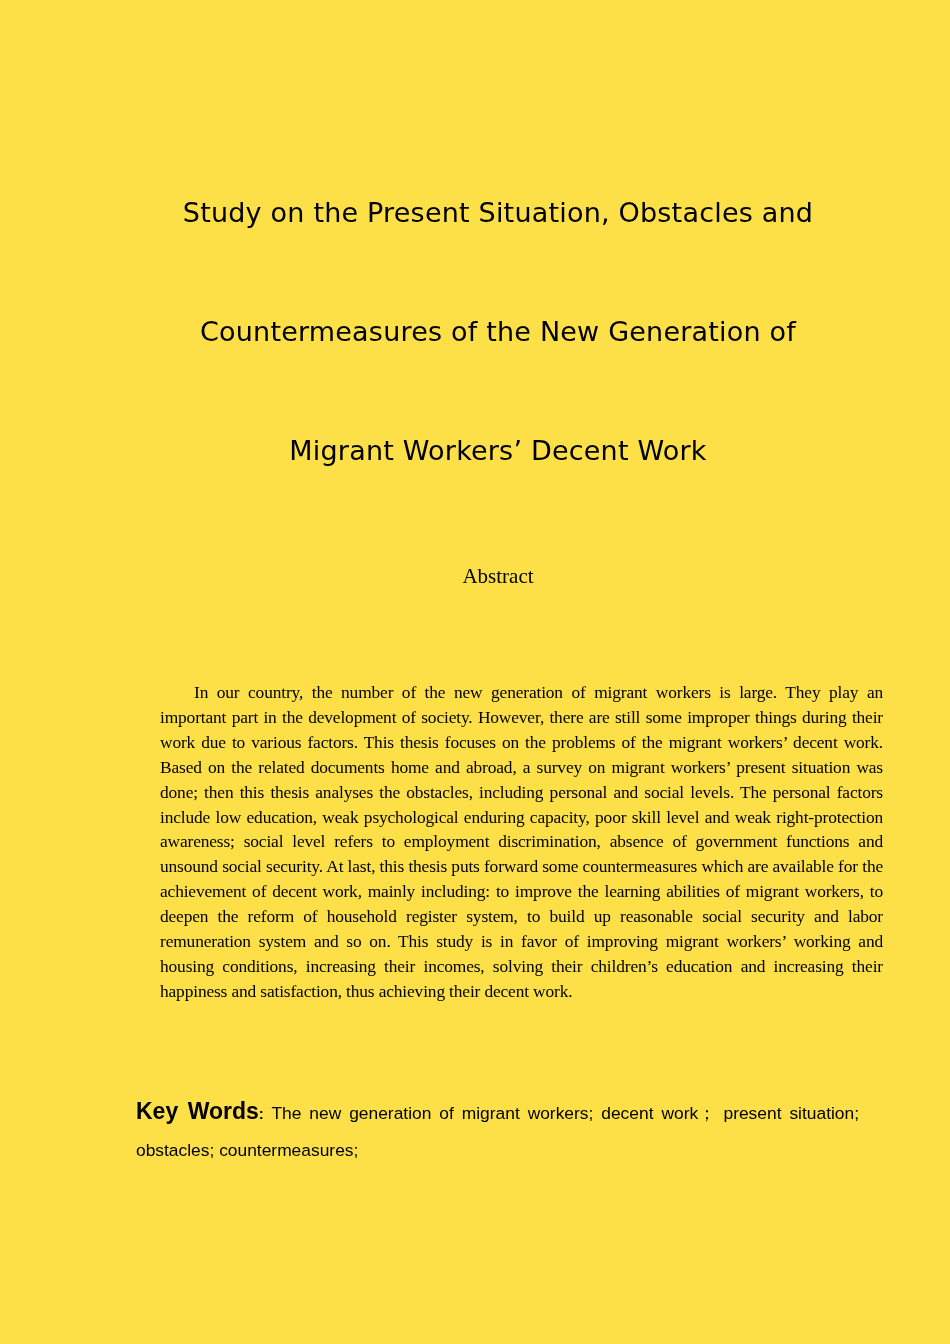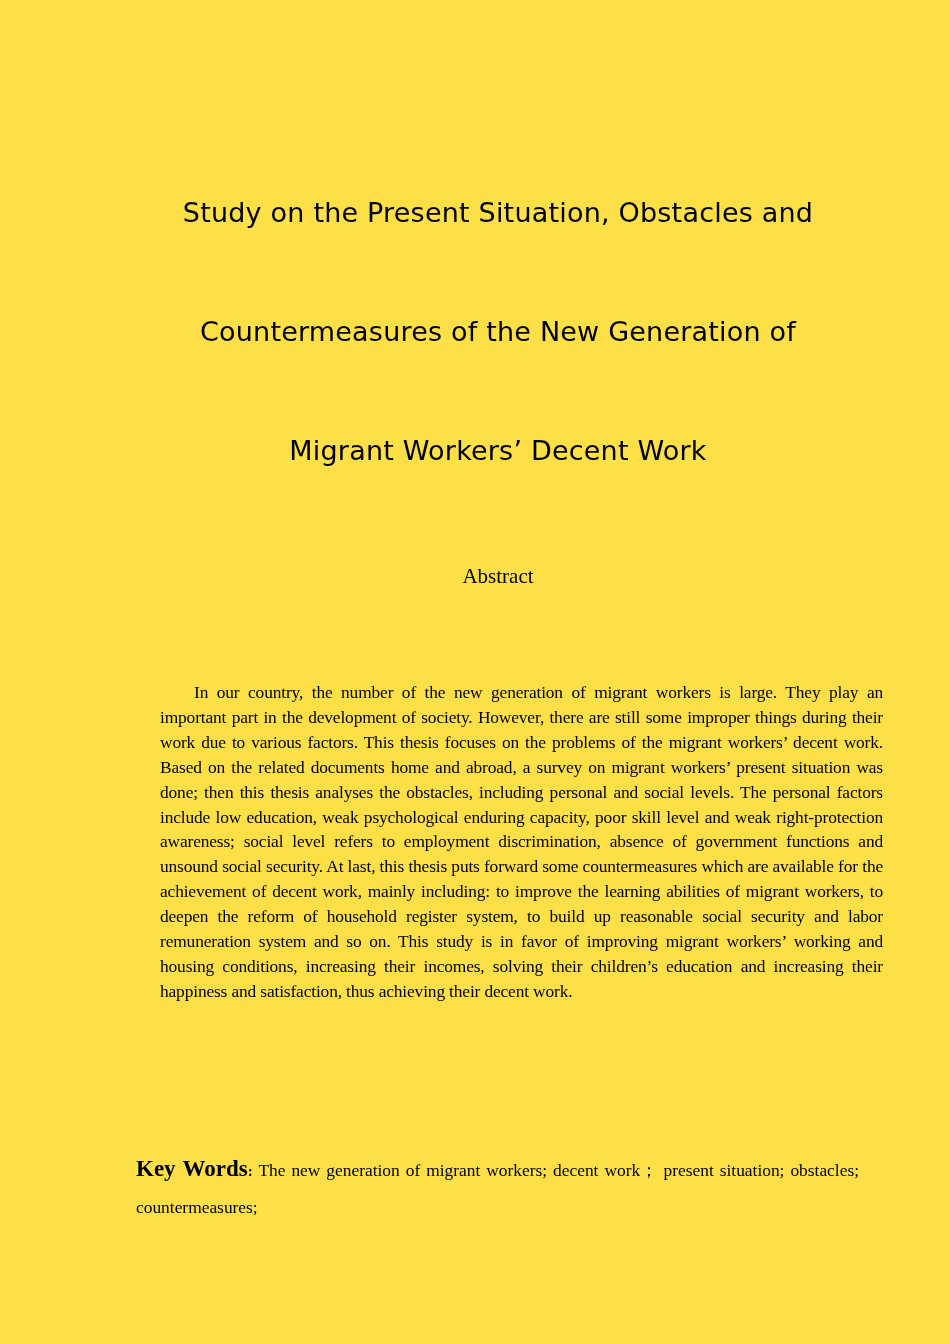--- a/index.html
+++ b/index.html
@@ -17,22 +17,22 @@
     position: absolute; left: 0; width: 996px; top: 562px; text-align: center;
     font-family: "Liberation Serif", serif; font-size: 21px; line-height: 28px;
   }
   .abstract-body {
     position: absolute; left: 144px; width: 723px; top: 664px;
     font-family: Liberation Serif, serif; font-size: 17.4px; line-height: 24.9px;
     text-align: justify; text-indent: 34px; margin: 16px;
     letter-spacing: -0.15px;
   }
   .keywords {
-    position: absolute; left: 136px; width: 723px; top: 1151px;
-    font-family: Liberation Serif, serif; font-size: 17.4px; line-height: 36px;
+    position: absolute; left: 136px; width: 723px; top: 1093px;
+    font-family: Liberation Sans, sans-serif; font-size: 17.4px; line-height: 36px;
     text-align: justify; margin: 0;
   }
   .kw-label { font-weight: bold; font-size: 23px; }
   .kw-colon { font-weight: bold; font-size: 15px; }
 </style>
 </head>
 <body>
 
 <div class="page">
   <div class="title-line t1">Study on the Present Situation, Obstacles and</div>

